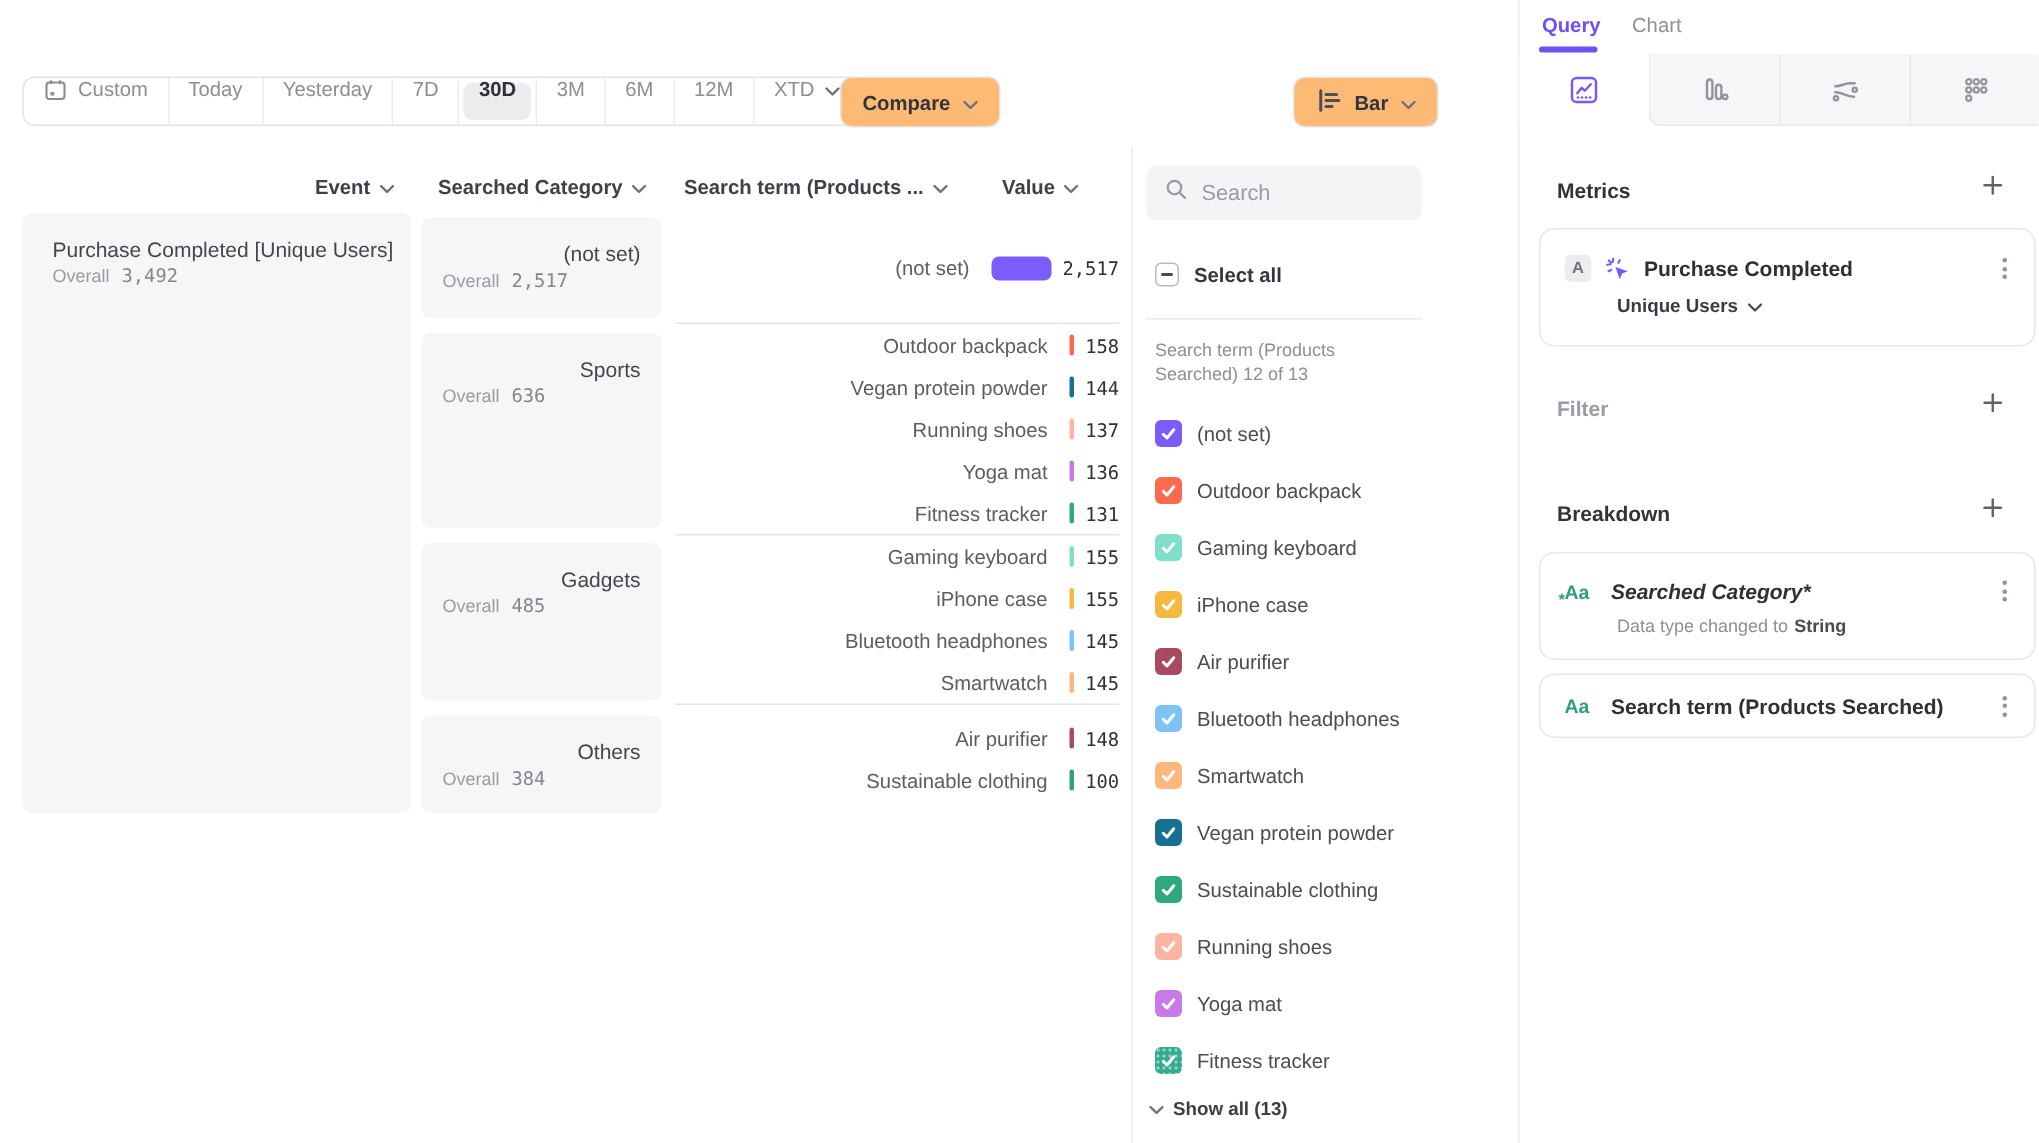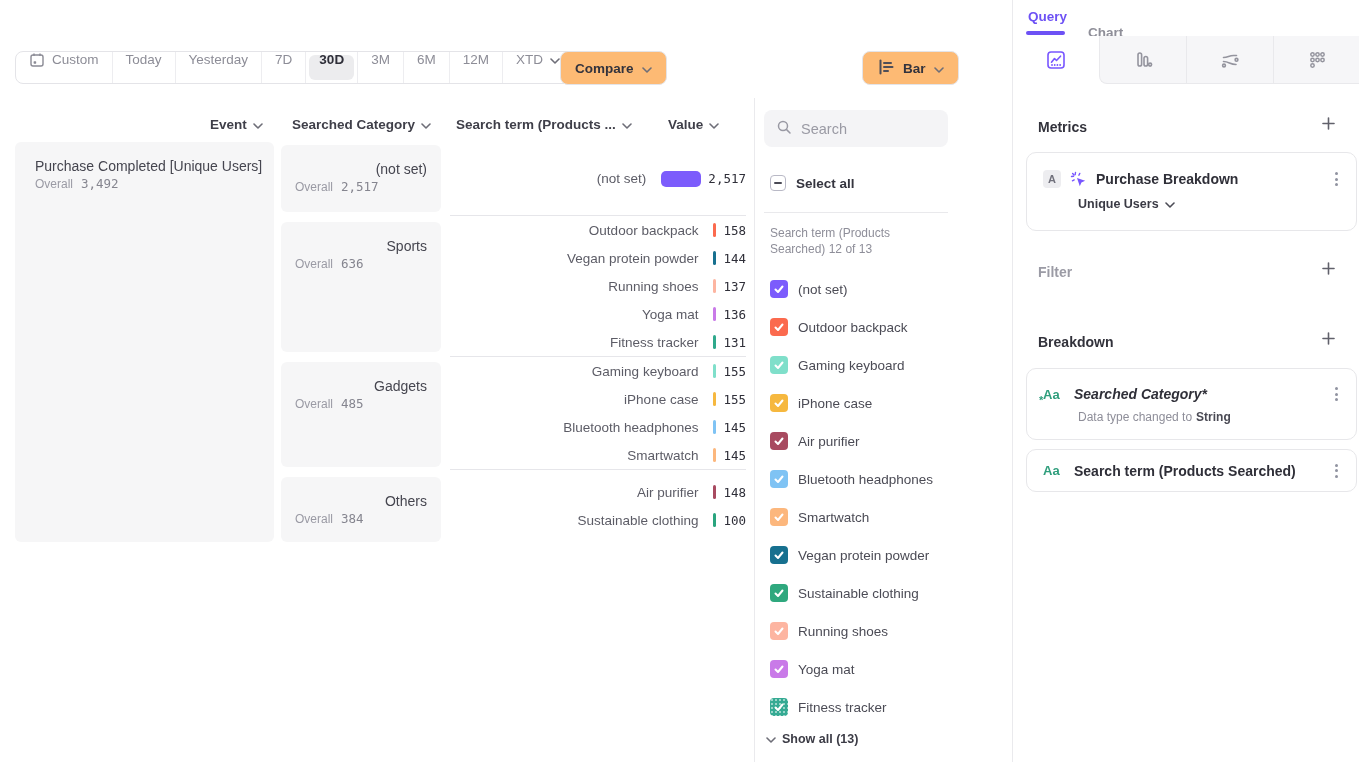--- a/index.html
+++ b/index.html
@@ -72,21 +72,21 @@
   .cb { width:18px; height:18px; border-radius:4px; display:flex; align-items:center; justify-content:center; flex-shrink:0; }
   .cb.pattern { background-image:radial-gradient(rgba(255,255,255,.5) 1px, transparent 1.1px); background-size:4px 4px; }
   .legend-label { font-size:13.5px; color:#4b4b55; }
   .show-all { position:absolute; left:11px; top:634px; display:flex; align-items:center; gap:6px; cursor:pointer;
     font:600 12.5px "Liberation Sans",sans-serif; color:#3c3c46; }
 
   
   .query { position:absolute; left:1012px; top:0; width:347px; height:762px; border-left:1px solid #eaeaed; background:#fff; }
   .q-tab { position:absolute; top:9px; font-size:13.5px; cursor:pointer; background:none; border:none; }
   .q-tab.active { left:15px; color:#6d51f5; font-weight:700; }
-  .q-tab.inactive { left:75px; color:#8f8f99; font-weight:700;margin-top:16px; }
+  .q-tab.inactive { left:75px; color:#8f8f99; font-weight:400; }
   .q-underline { position:absolute; left:13px; top:31px; width:39px; height:3.5px; border-radius:2px; background:#6d51f5; }
   .rt-strip { position:absolute; left:0; top:36px; width:347px; height:48px; display:flex; }
   .rt-cell { flex:1; display:flex; align-items:center; justify-content:center; cursor:pointer;
     background:#f6f6f8; border-bottom:1px solid #e9e9ec; }
   .rt-cell + .rt-cell { border-left:1px solid #e9e9ec; }
   .rt-cell.active { background:#fff; border:none; }
   .rt-cell.first-gray { border-left:1px solid #e9e9ec; border-bottom-left-radius:8px; }
   .section-label { position:absolute; left:25px; font-size:14px; }
   .section-label.strong { font-weight:700; color:#32323b; }
   .section-label.muted { font-weight:600; color:#9b9ba5; }
@@ -501,21 +501,21 @@
               <g stroke="#7856ff" stroke-width="1.4" stroke-linecap="round">
                 <line x1="5.5" y1="1.5" x2="5.2" y2="3.6"></line>
                 <line x1="1.5" y1="5.5" x2="3.6" y2="5.2"></line>
                 <line x1="2.6" y1="2.6" x2="4.1" y2="4.1"></line>
                 <line x1="9.8" y1="2.4" x2="8.9" y2="4.2"></line>
                 <line x1="2.4" y1="9.8" x2="4.2" y2="8.9"></line>
               </g>
               <path d="M7,7 L15.2,9.8 L11.4,11.4 L9.8,15.2 Z" fill="#7856ff"></path>
             </svg>
           </span>
-        <span class="card-name">Purchase Breakdown</span>
+        <span class="card-name">Purchase Completed</span>
         <button class="kebab">
             <i></i>
             <i></i>
             <i></i>
           </button>
       </div>
       <div class="measure-row" style="top:44px">
         <span>Unique Users</span>
         <span class="chev" style="color:#4c4c56"><svg width="10" height="6" viewBox="0 0 10 6" fill="none">
               <polyline points="1,1 5,5 9,1" stroke="currentColor" stroke-width="1.6" stroke-linecap="round" stroke-linejoin="round"></polyline>

